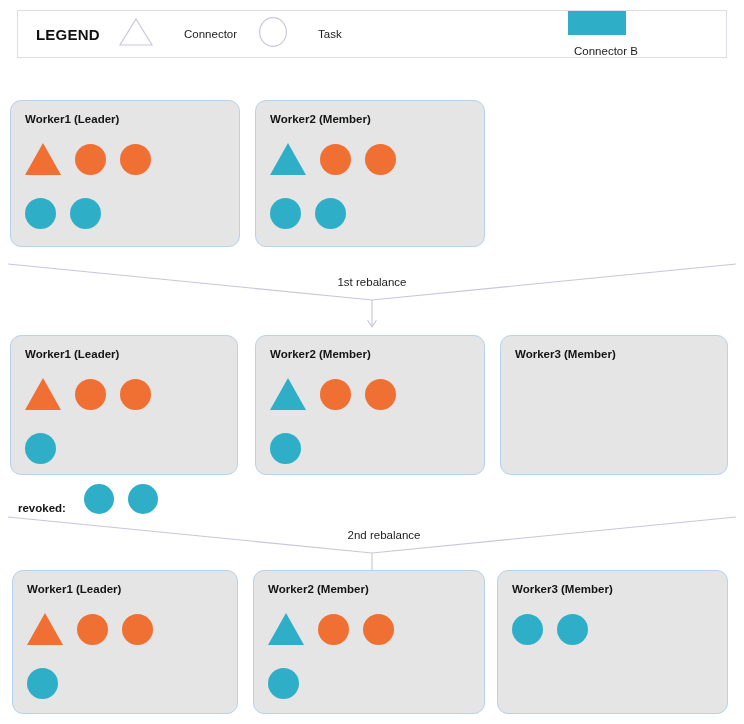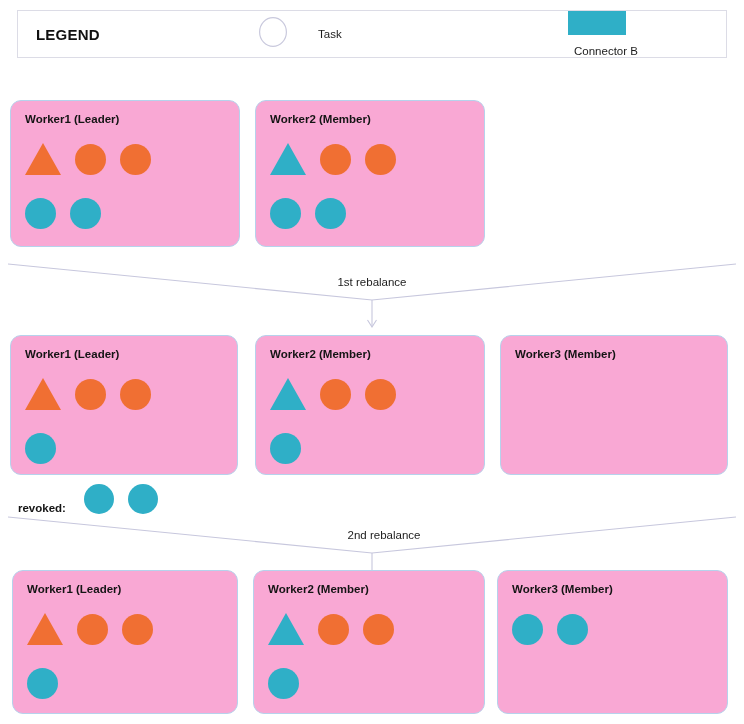--- a/index.html
+++ b/index.html
@@ -60,21 +60,21 @@
   #lg-conn-b    .lg-label { margin-left: 18px; }
   .lg-swatch {
     width: 58px; height: 24px;
   }
 
   
   .worker-box {
     position: absolute;
     border: 1.6px solid #b6d2ec;
     border-radius: 11px;
-    background: #f9a8d4;
+    background: #e5e5e5;
     box-sizing: border-box;
   }
   .worker-title {
     position: absolute;
     left: 14px;
     top: 12px;
     font-size: 11.5px;
     font-weight: bold;
     color: #141414;
     white-space: nowrap;
@@ -151,20 +151,28 @@
     width: 30px; height: 30px;
     border-radius: 50%;
   }
 </style>
 </head>
 <body>
 
 <div id="legend-bar">
   <div id="legend-title">LEGEND</div>
 
+  <div class="legend-item" id="lg-connector">
+    <span>
+      <svg width="36" height="30" viewBox="0 0 36 30" aria-hidden="true">
+        <polygon points="18,2 34,28 2,28" fill="none" stroke="#c9c9dd" stroke-width="1.2"></polygon>
+      </svg>
+    </span>
+    <span class="lg-label">Connector</span>
+  </div>
 
   <div class="legend-item" id="lg-task">
     <span>
       <svg width="30" height="32" viewBox="0 0 30 32" aria-hidden="true">
         <ellipse cx="15" cy="16" rx="13.4" ry="14.4" fill="none" stroke="#c9c9dd" stroke-width="1.2"></ellipse>
       </svg>
     </span>
     <span class="lg-label">Task</span>
   </div>
 

